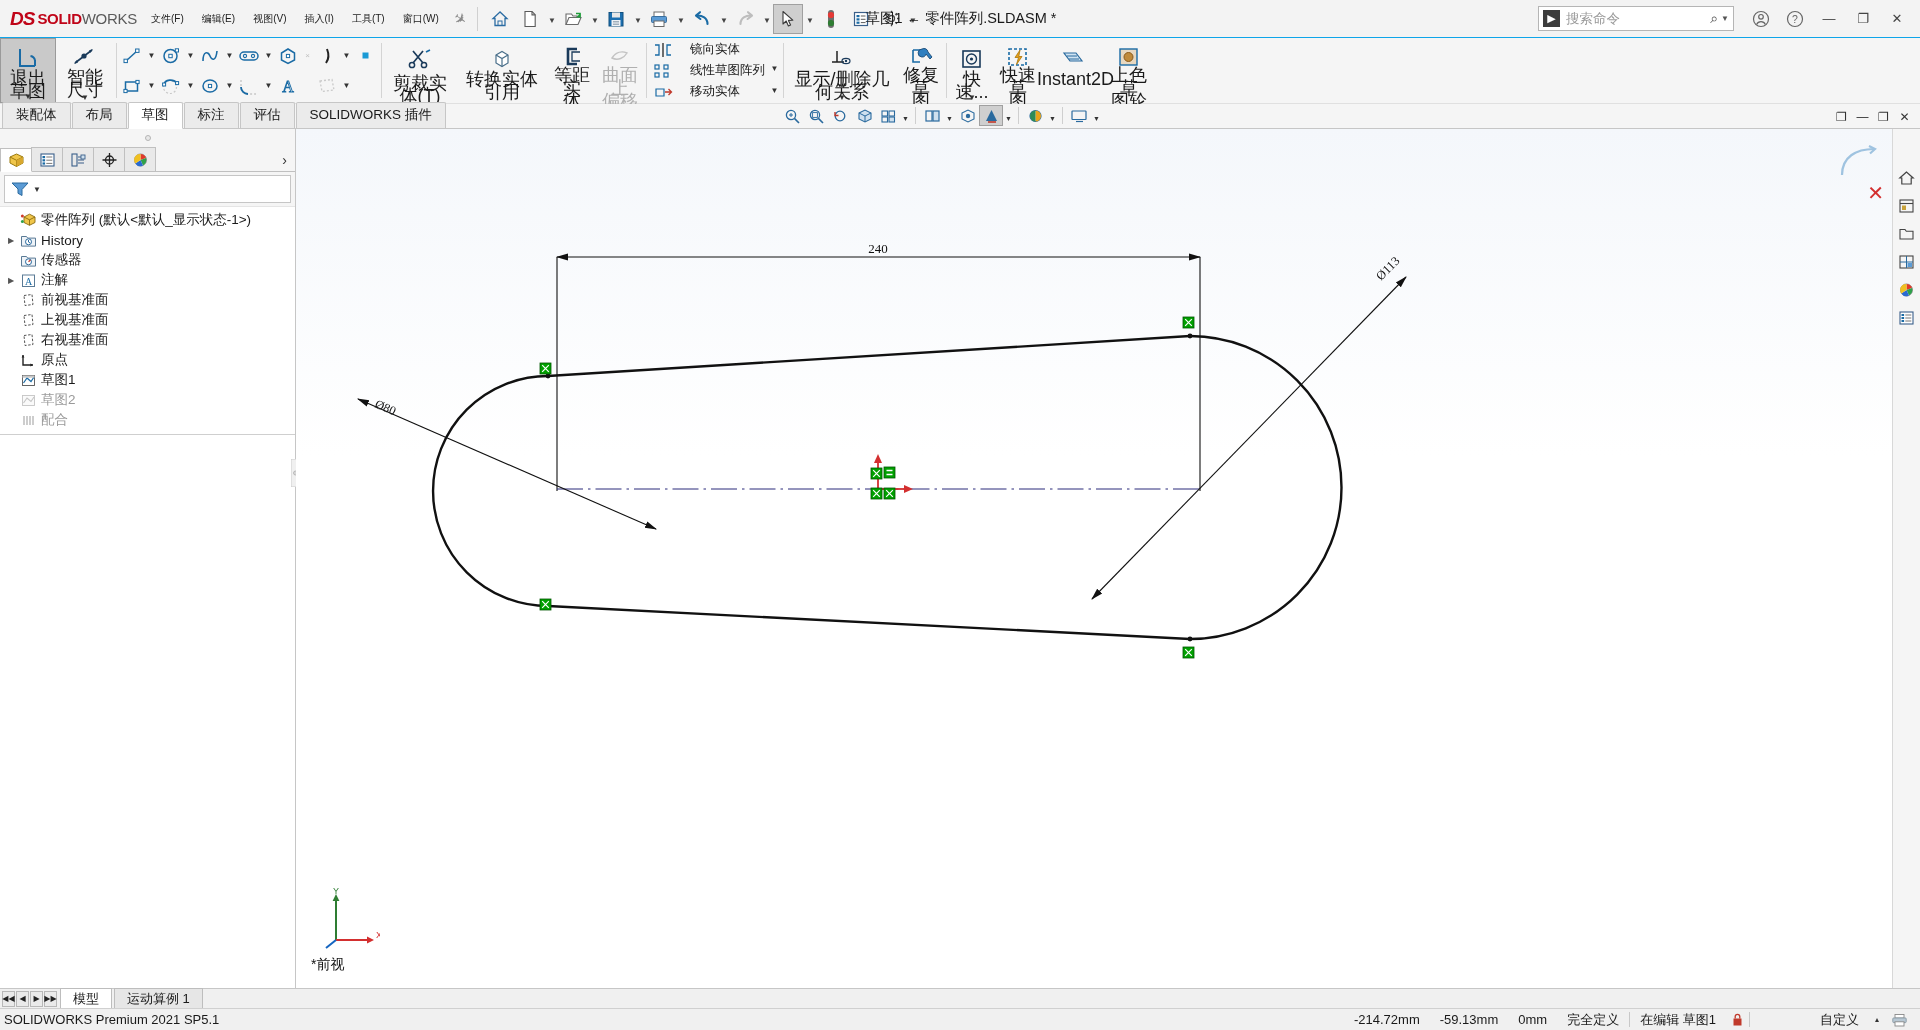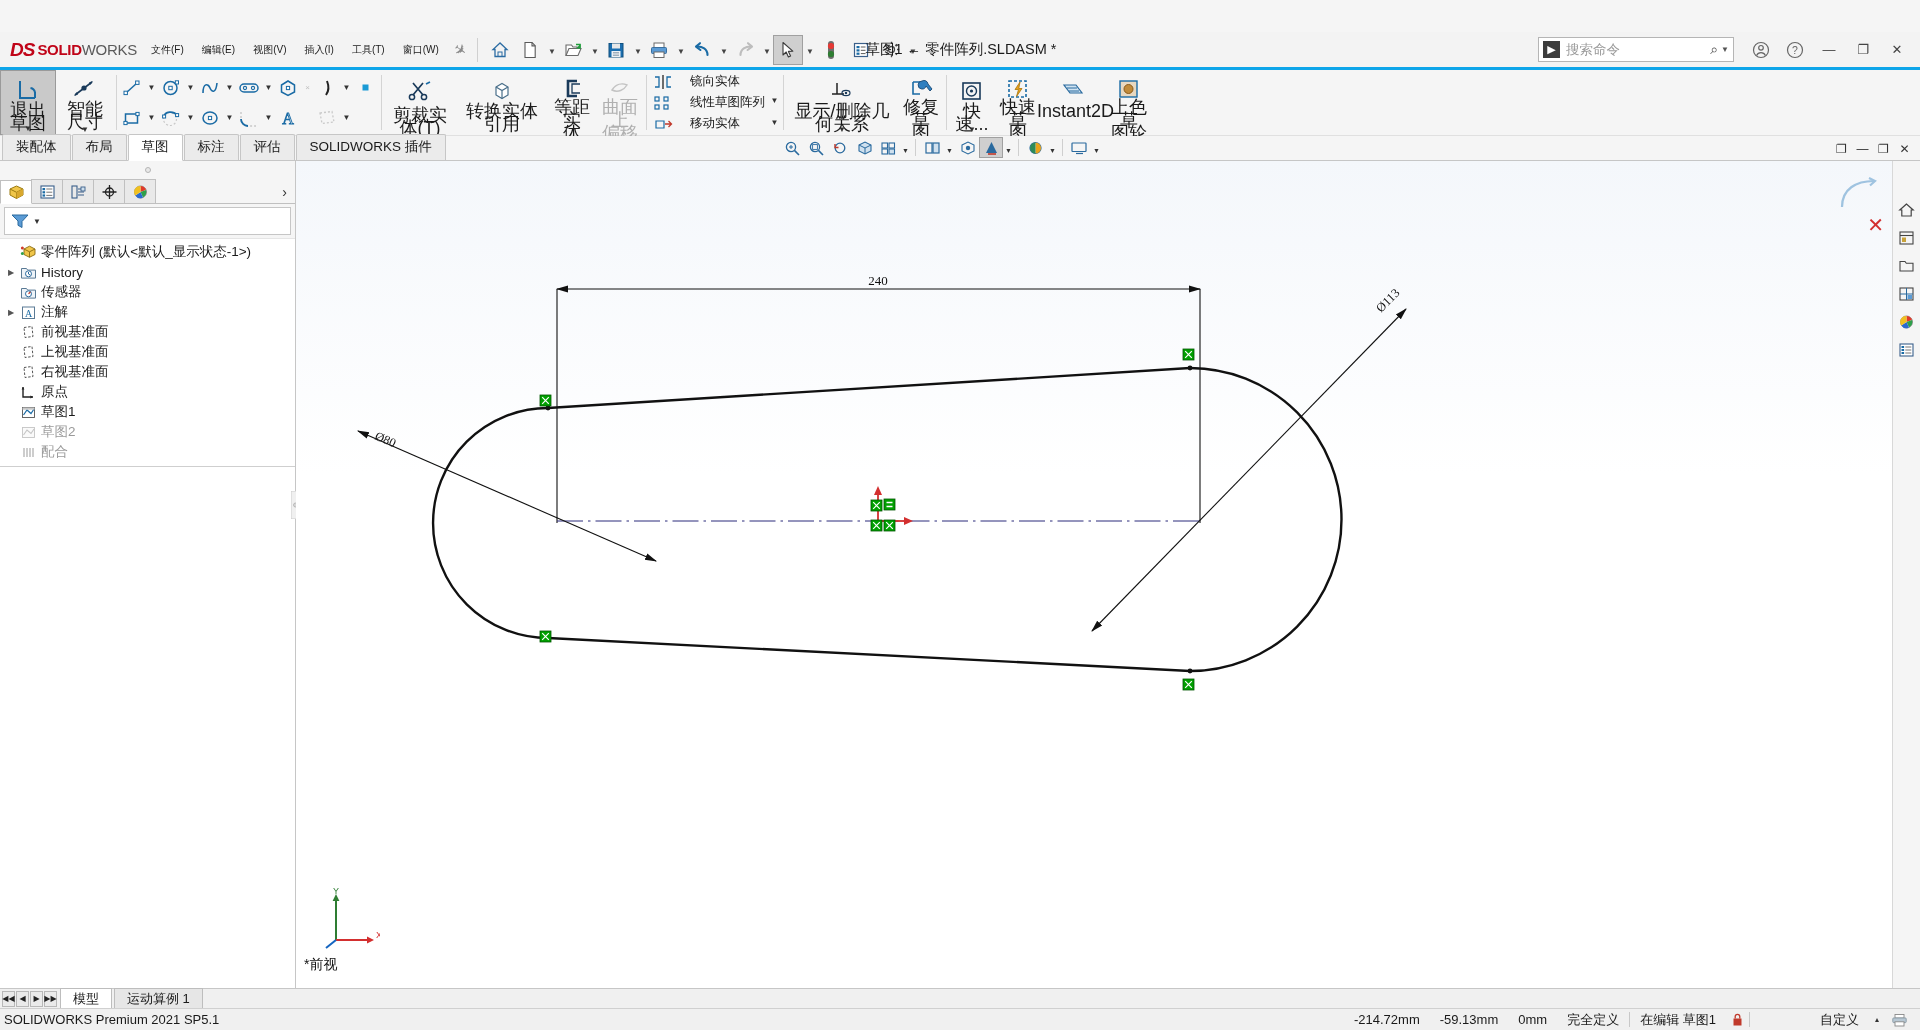--- a/index.html
+++ b/index.html
@@ -9,23 +9,22 @@
     font-size: 13px;
     background: #f0f0f0;
     overflow: hidden;
     -webkit-font-smoothing: antialiased;
   }
   #app { width: 1920px; height: 1030px; position: relative; display: flex; flex-direction: column; background:#f5f5f5; }
 
   
   .titlebar {
     height: 38px; min-height:38px; display: flex; align-items: center;
-    background: #f3f3f3; border-bottom: 3px solid #0ea5e9;
+    background: #f3f3f3; border-bottom: 1px solid #0ea5e9;
     position: relative;
-    margin-top: 32px;
   }
   .sw-logo { display:flex; align-items:center; padding-left: 10px; width: 142px; }
   .sw-logo .ds { color:#c00418; font-weight:bold; font-size:19px; font-style:italic; letter-spacing:-1px;}
   .sw-logo .nm1 { color:#c00418; font-weight:bold; font-size:15px; letter-spacing:-0.3px; margin-left:3px;}
   .sw-logo .nm2 { color:#5b5b5b; font-weight:normal; font-size:15px; letter-spacing:-0.3px;}
   .menubar { display:flex; align-items:center; height:100%; }
   .menubar .mi {
     padding: 3px 9px; font-size:10px; color:#1a1a1a; cursor:default; white-space:nowrap;
   }
   .pin-icon { margin-left:6px; margin-right:4px; color:#8a8a8a; font-size:15px; transform: rotate(35deg); display:inline-block;}
@@ -113,21 +112,21 @@
   .tarrow { width:14px; text-align:center; font-size:8px; color:#555;}
   .ticon { width:20px; display:flex; align-items:center; justify-content:center;}
   .tlabel { font-size:13.5px; color:#1a1a1a; margin-left:3px;}
   .tlabel.dim { color:#9a9a9a; }
   .fm-splitter { position:absolute; right:-5px; top:330px; width:9px; height:28px; }
 
   
   .gfx { flex:1; position:relative; overflow:hidden;
     background: linear-gradient(180deg, #f4f7fb 0%, #ffffff 38%, #ffffff 100%);
   }
-  .gfx-label { position:absolute; left:8px; bottom:14px; font-size:14px; color:#111; }
+  .gfx-label { position:absolute; left:15px; bottom:14px; font-size:14px; color:#111; }
   .triad { position:absolute; left:28px; bottom:38px; }
 
   
   .rdock { position:absolute; right:0; top:0; width:28px; bottom:0; background:#f5f5f5; border-left:1px solid #d8d8d8;
            display:flex; flex-direction:column; align-items:center; padding-top:38px; gap:6px; }
   .rdock .ri { width:22px; height:22px; display:flex; align-items:center; justify-content:center; cursor:default;}
   .close-x { position:absolute; right:36px; top:52px; color:#d32f2f; font-size:20px; font-weight:bold; cursor:default;}
   .confirm-arc { position:absolute; right:40px; top:16px; }
 
   

